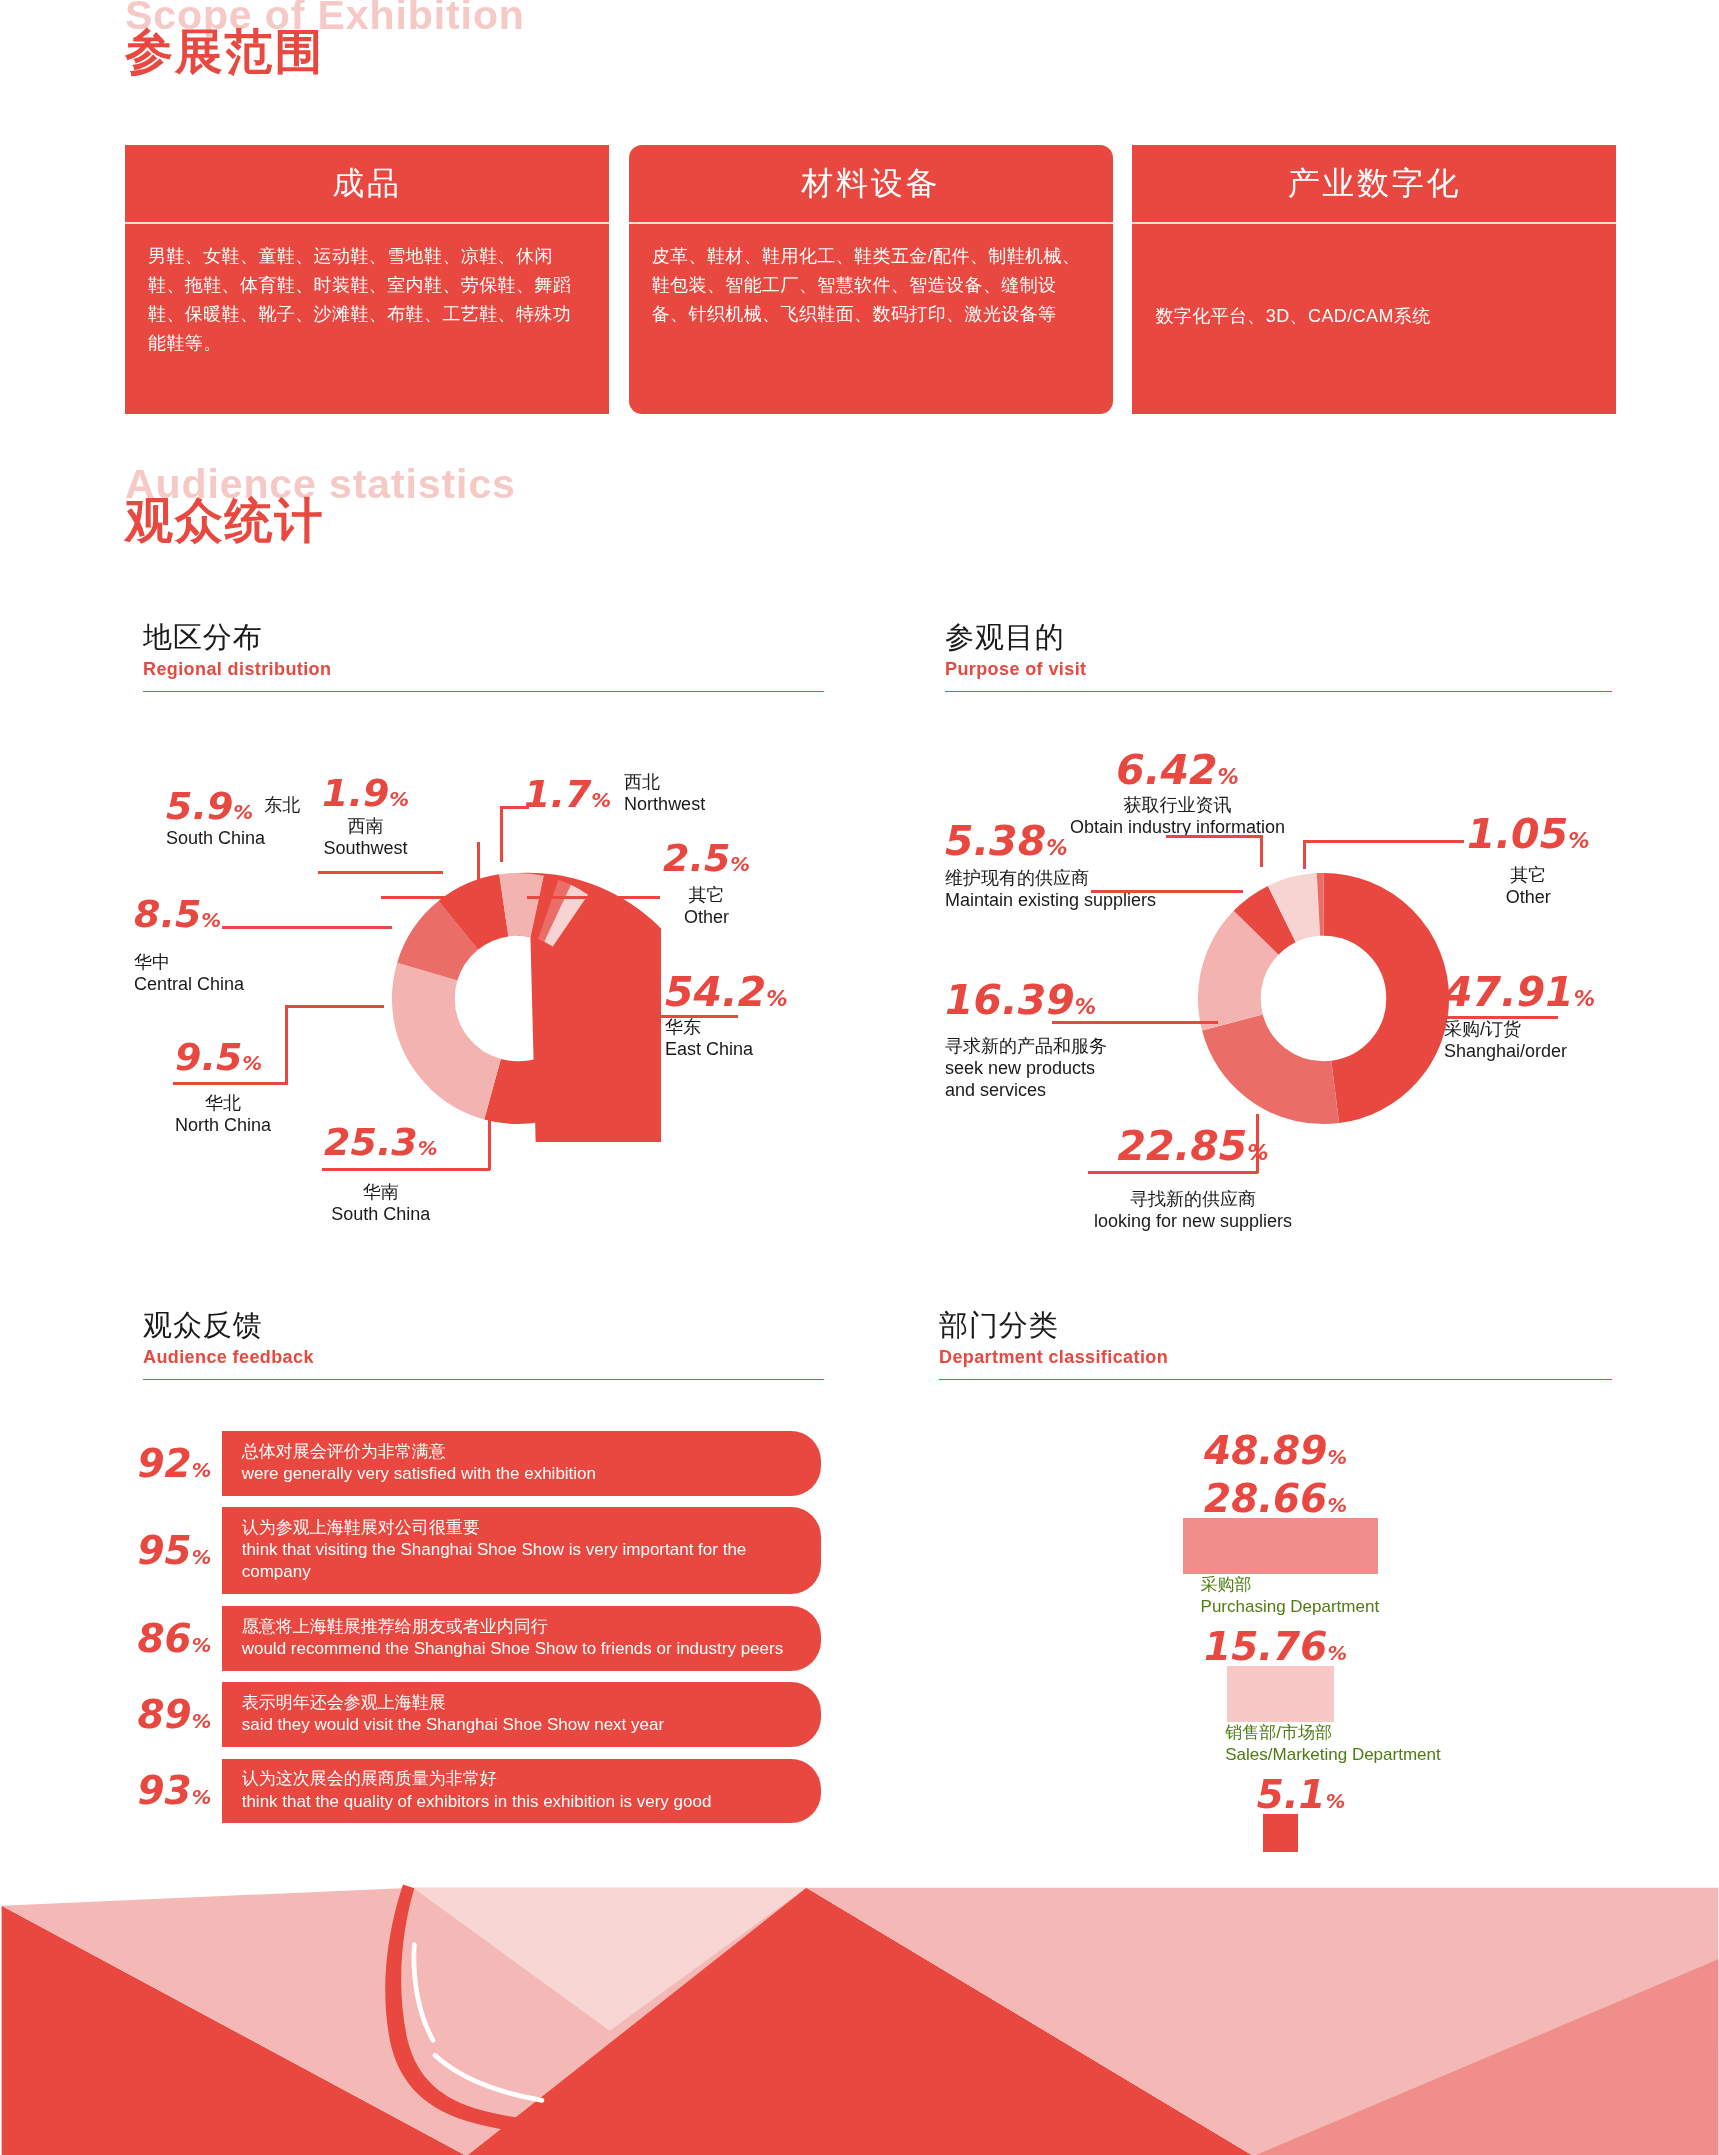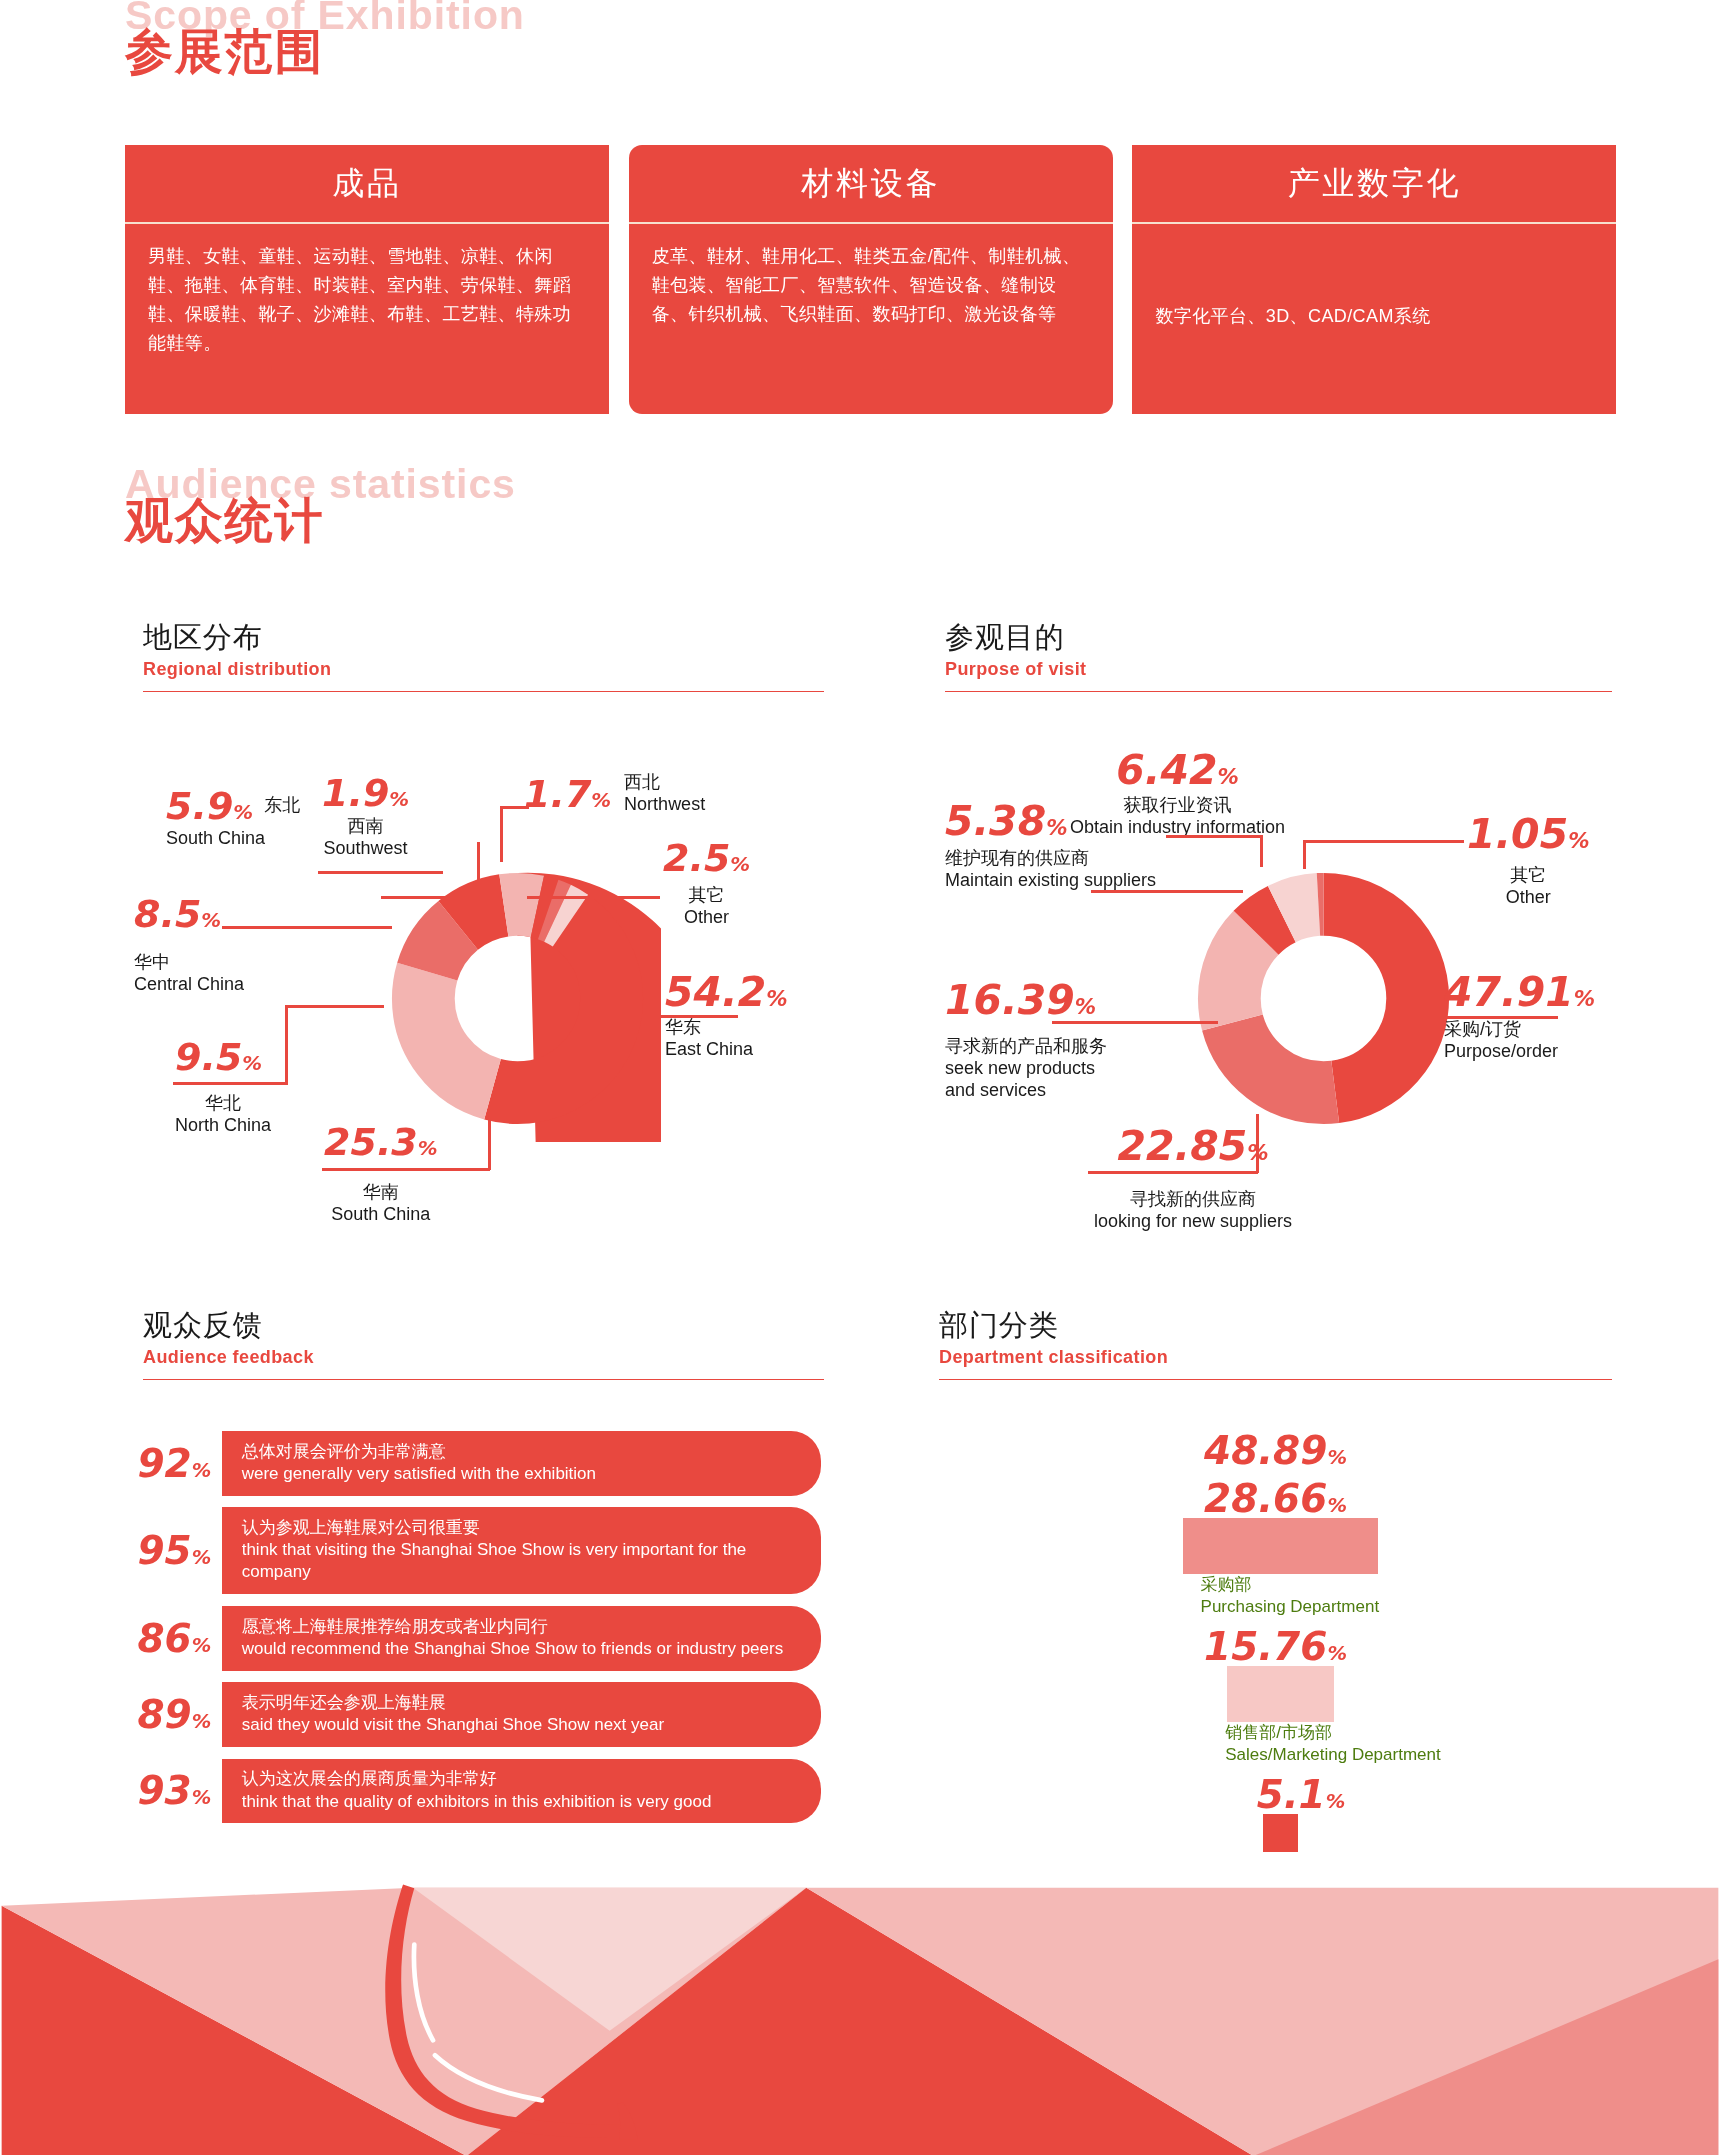--- a/index.html
+++ b/index.html
@@ -233,41 +233,41 @@
         <circle cx="160" cy="160" r="105" stroke="#e8483f" stroke-dasharray="35.5 624.3" stroke-dashoffset="-575.0"></circle>
         <circle cx="160" cy="160" r="105" stroke="#f7d3d1" stroke-dasharray="42.4 617.4" stroke-dashoffset="-610.5"></circle>
         <circle cx="160" cy="160" r="105" stroke="#ea6d68" stroke-dasharray="6.9 652.9" stroke-dashoffset="-652.9"></circle>
       </g>
     </svg>
   </div>
 
   <div class="lab big" style="left:1444px; top:973px;">
     <div class="pct"><span>47.91</span><span class="sym">%</span></div>
     <div class="cn" style="margin-top:7.2px;">采购/订货</div>
-    <div class="en">Purpose/order</div>
+    <div class="en">Shanghai/order</div>
   </div>
   <div class="leader" style="left:1433px; top:1016px; width:125px; height:2.7px;"></div>
 
   <div class="lab big" style="left:1094px; top:1127px; text-align:center;">
     <div class="pct"><span>22.85</span><span class="sym">%</span></div>
     <div class="cn" style="margin-top:23px;">寻找新的供应商</div>
     <div class="en">looking for new suppliers</div>
   </div>
   <div class="leader" style="left:1088px; top:1171px; width:170px; height:2.7px;"></div>
   <div class="leader" style="left:1256px; top:1114px; width:2.7px; height:59px;"></div>
 
   <div class="lab big" style="left:945px; top:981px;">
     <div class="pct"><span>16.39</span><span class="sym">%</span></div>
     <div class="cn" style="margin-top:16px;">寻求新的产品和服务</div>
     <div class="en">seek new products</div>
     <div class="en">and services</div>
   </div>
   <div class="leader" style="left:1052px; top:1021px; width:166px; height:2.7px;"></div>
 
-  <div class="lab big" style="left:945px; top:802px;">
+  <div class="lab big" style="left:945px; top:822px;">
     <div class="pct"><span>5.38</span><span class="sym">%</span></div>
     <div class="cn" style="margin-top:7.2px;">维护现有的供应商</div>
     <div class="en">Maintain existing suppliers</div>
   </div>
   <div class="leader" style="left:1091px; top:890px; width:152px; height:2.7px;"></div>
 
   <div class="lab big" style="left:1070px; top:751px; text-align:center;">
     <div class="pct"><span>6.42</span><span class="sym">%</span></div>
     <div class="cn" style="margin-top:5.4px;">获取行业资讯</div>
     <div class="en">Obtain industry information</div>

